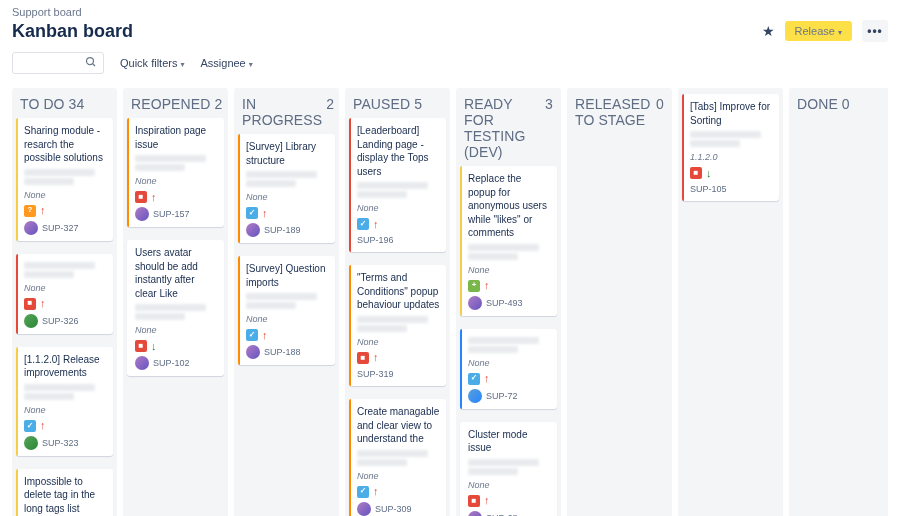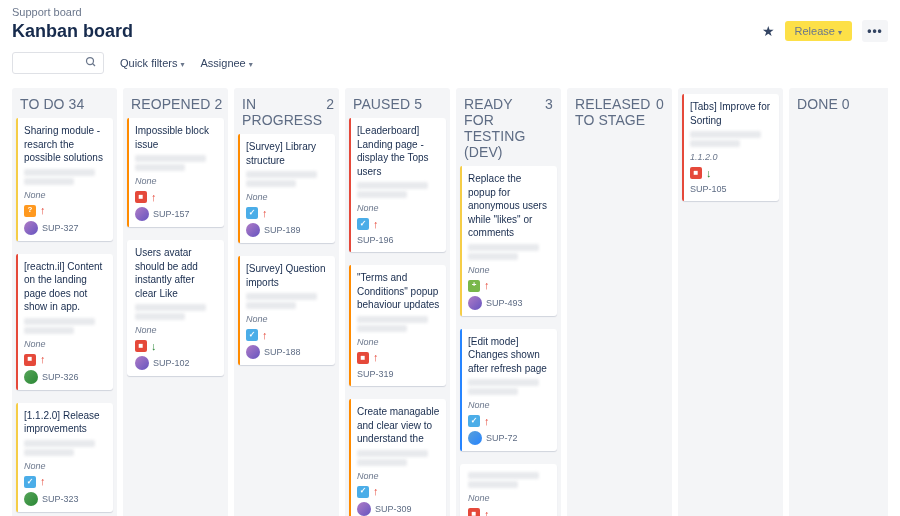--- a/index.html
+++ b/index.html
@@ -84,21 +84,20 @@
             <span class="type-ico" style="background:#ff991f">?</span>
             <span class="prio" style="color:#e5493a">↑</span>
           </div>
           <div class="keyrow">
             <span class="avatar" style="background:linear-gradient(135deg,#b07cc6,#6554c0)"></span>
             <span>SUP-327</span>
           </div>
         </div>
         <div class="card">
           <div class="stripe" style="background:#e5493a"></div>
-          <div class="card-title">[reactn.il] Content on the landing page does not show in app.</div>
           <div class="blur-line med"></div>
           <div class="blur-line short"></div>
           <div class="version-label">None</div>
           <div class="icon-row">
             <span class="type-ico" style="background:#e5493a">■</span>
             <span class="prio" style="color:#e5493a">↑</span>
           </div>
           <div class="keyrow">
             <span class="avatar" style="background:linear-gradient(135deg,#57a55a,#2a8735)"></span>
             <span>SUP-326</span>
@@ -124,21 +123,21 @@
           <div class="card-title">Impossible to delete tag in the long tags list</div>
         </div>
       </div>
       <div class="col">
         <div class="col-head">
           <span>REOPENED</span> 
           <span>2</span>
         </div>
         <div class="card">
           <div class="stripe" style="background:#ff8b00"></div>
-          <div class="card-title">Impossible block issue</div>
+          <div class="card-title">Inspiration page issue</div>
           <div class="blur-line med"></div>
           <div class="blur-line short"></div>
           <div class="version-label">None</div>
           <div class="icon-row">
             <span class="type-ico" style="background:#e5493a">■</span>
             <span class="prio" style="color:#e5493a">↑</span>
           </div>
           <div class="keyrow">
             <span class="avatar" style="background:linear-gradient(135deg,#b07cc6,#6554c0)"></span>
             <span>SUP-157</span>
@@ -263,34 +262,34 @@
             <span class="type-ico" style="background:#79b74a">+</span>
             <span class="prio" style="color:#e5493a">↑</span>
           </div>
           <div class="keyrow">
             <span class="avatar" style="background:linear-gradient(135deg,#b07cc6,#6554c0)"></span>
             <span>SUP-493</span>
           </div>
         </div>
         <div class="card">
           <div class="stripe" style="background:#2684ff"></div>
-          <div class="card-title">[Edit mode] Changes shown after refresh page</div>
           <div class="blur-line med"></div>
           <div class="blur-line short"></div>
           <div class="version-label">None</div>
           <div class="icon-row">
             <span class="type-ico" style="background:#4bade8">✓</span>
             <span class="prio" style="color:#e5493a">↑</span>
           </div>
           <div class="keyrow">
             <span class="avatar" style="background:linear-gradient(135deg,#5aa0d8,#2684ff)"></span>
             <span>SUP-72</span>
           </div>
         </div>
         <div class="card">
+          <div class="card-title">Cluster mode issue</div>
           <div class="blur-line med"></div>
           <div class="blur-line short"></div>
           <div class="version-label">None</div>
           <div class="icon-row">
             <span class="type-ico" style="background:#e5493a">■</span>
             <span class="prio" style="color:#e5493a">↑</span>
           </div>
           <div class="keyrow">
             <span class="avatar" style="background:linear-gradient(135deg,#b07cc6,#6554c0)"></span>
             <span>SUP-68</span>

